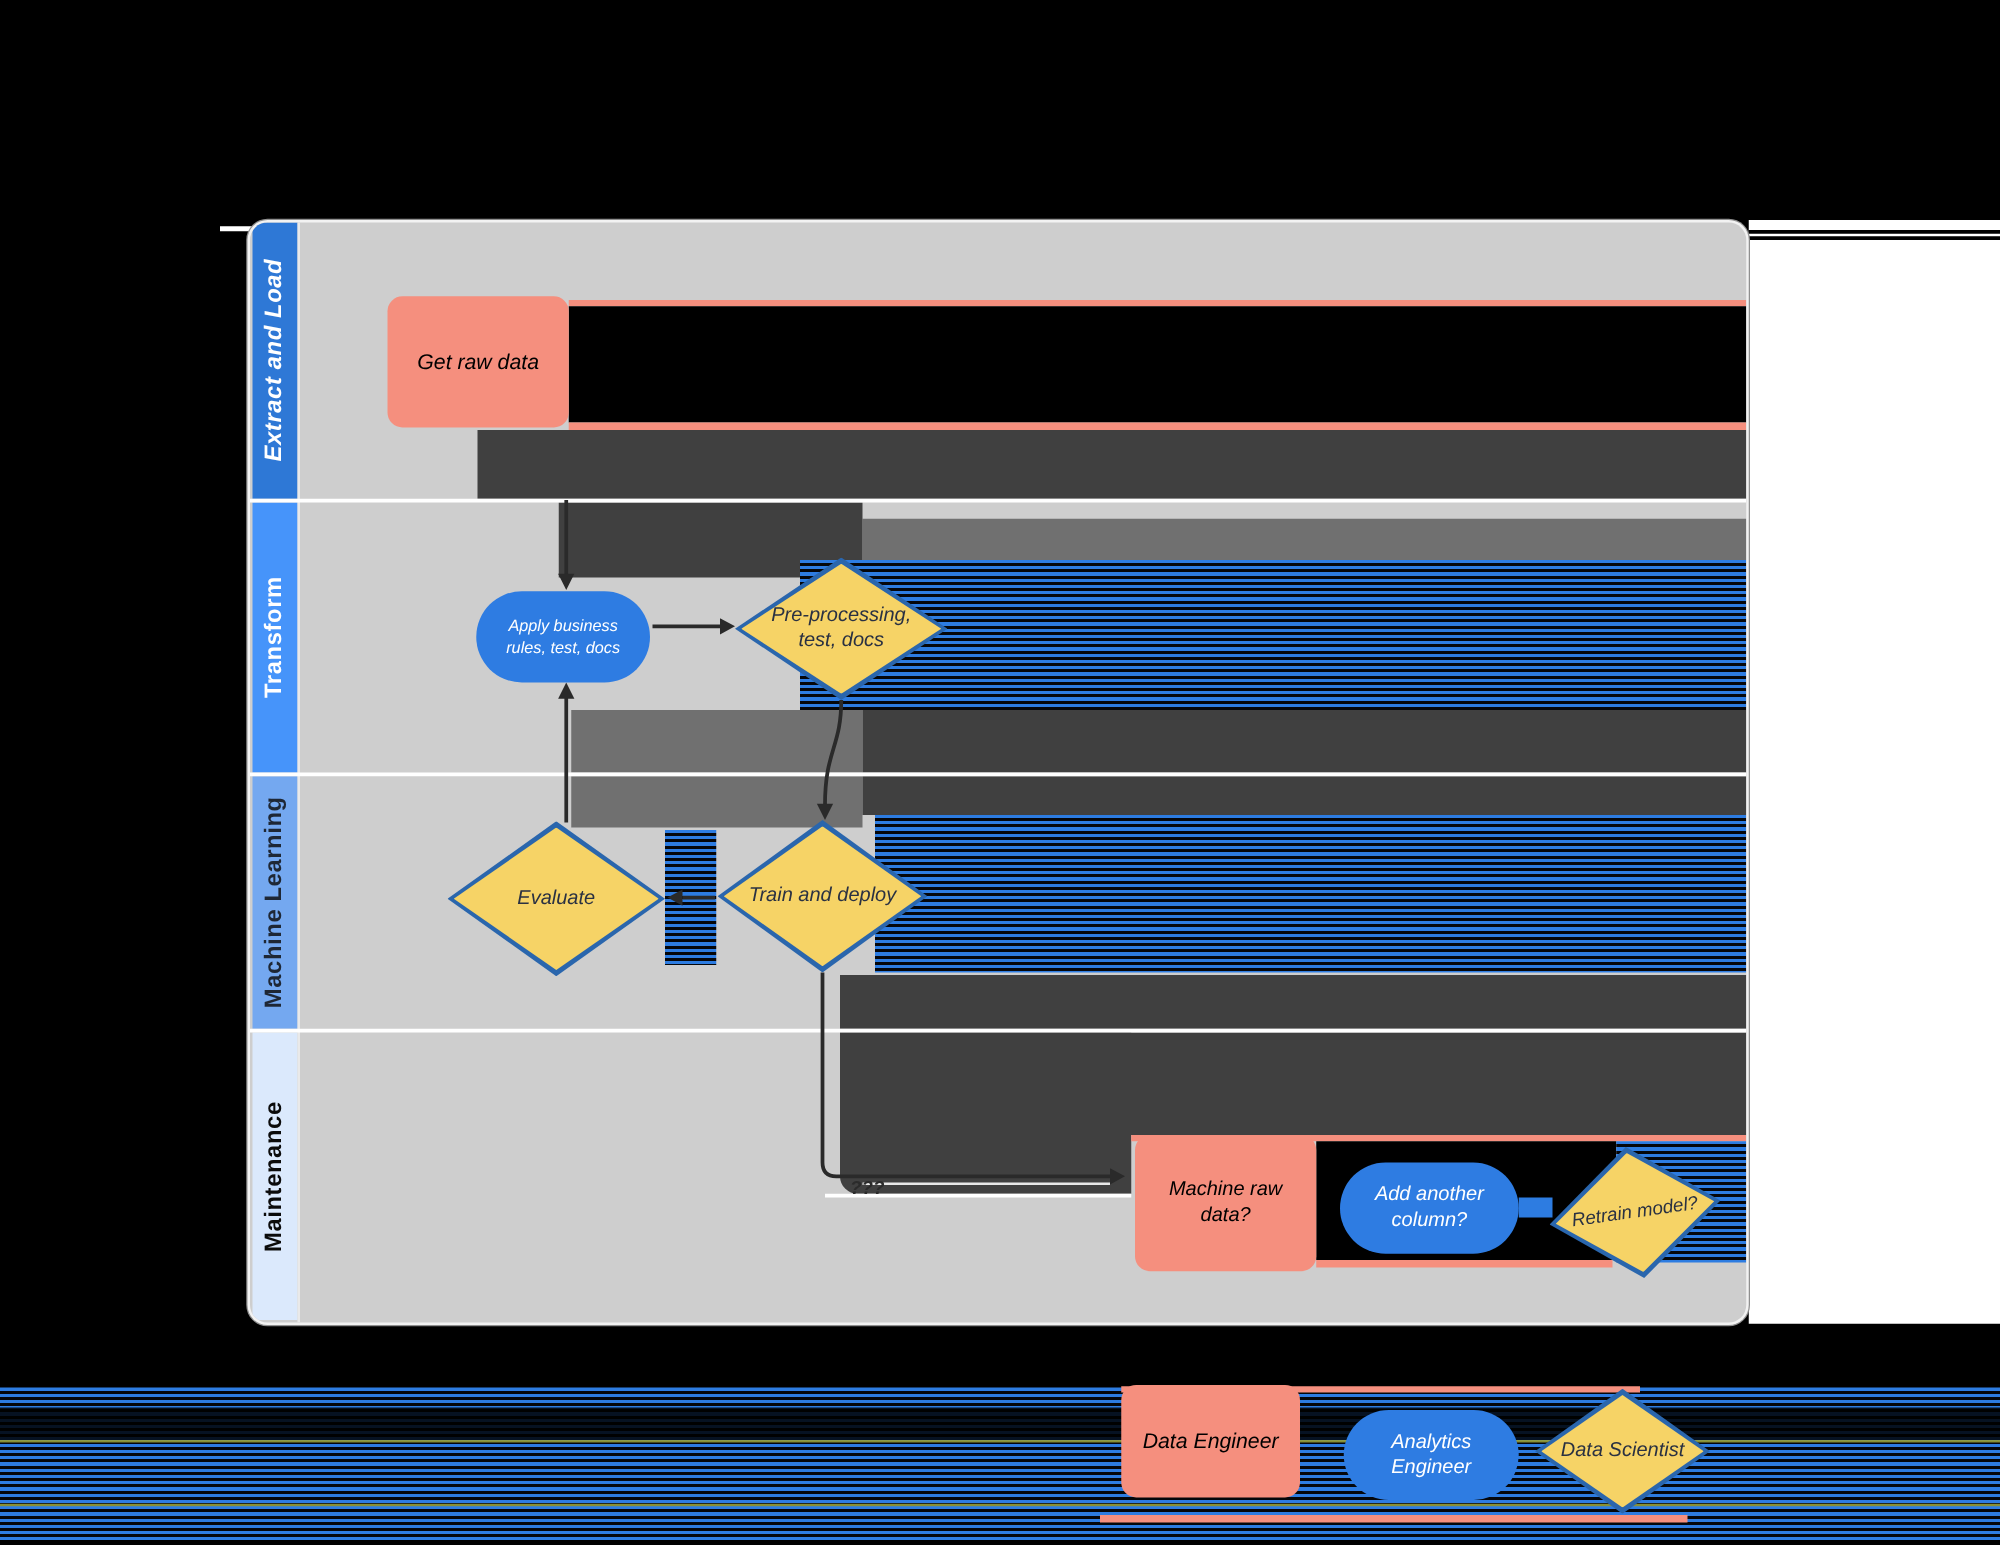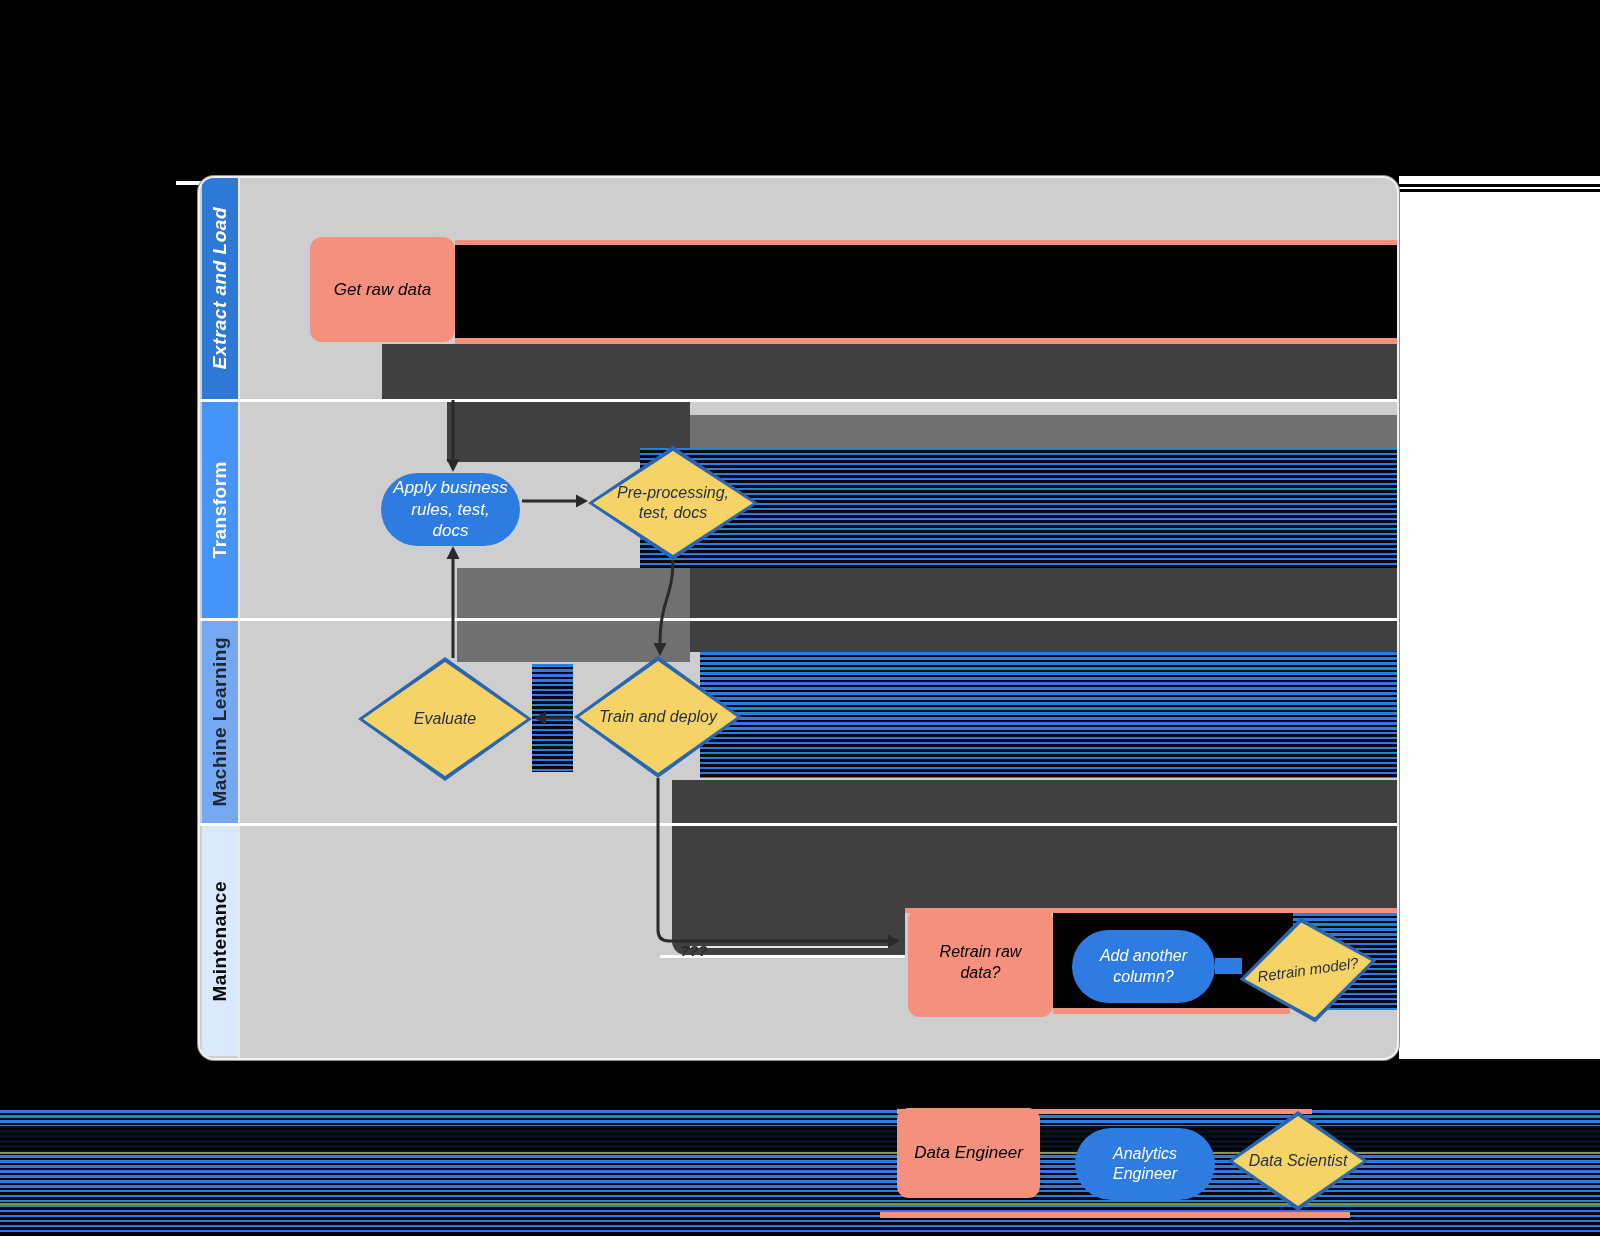--- a/index.html
+++ b/index.html
@@ -38,21 +38,21 @@
   .salmonline{background:#f58f7e;}
   .stripes{background:repeating-linear-gradient(to bottom,#2d7ce1 0px,#2d7ce1 2.5px,#05070b 2.5px,#05070b 5px);}
 
   
   #connectors{position:absolute;left:0;top:0;z-index:7;}
   .edge-label{position:absolute;z-index:8;font-size:15px;font-weight:bold;font-style:italic;color:#2b2b2b;}
 
   
   .node{position:absolute;display:flex;align-items:center;justify-content:center;text-align:center;z-index:9;}
   .proc{background:#f58f7e;border-radius:12px;color:#000000;font-style:italic;font-size:17px;}
-  .oval{background:#2e7ce2;border-radius:40px;color:#fff;font-style:italic;font-size:17px;}
+  .oval{background:#2e7ce2;border-radius:40px;color:#fff;font-style:italic;font-size:13px;}
   .node .lbl{width:85%;line-height:1.28;}
   .diamond{position:absolute;z-index:9;}
   .d-outer{position:absolute;inset:0;background:#2a66ad;
            clip-path:polygon(50% 0,100% 50%,50% 100%,0 50%);}
   .d-inner{position:absolute;inset:5px;background:#f6d366;
            clip-path:polygon(50% 0,100% 50%,50% 100%,0 50%);}
   .d-label{position:absolute;inset:0;display:flex;align-items:center;justify-content:center;
            text-align:center;font-style:italic;font-size:16px;color:#2a3142;z-index:2;}
   .d-label .lbl{width:72%;line-height:1.25;}
 
@@ -164,21 +164,21 @@
 
     <div class="diamond" style="left:374px;top:478px;width:168px;height:122px;">
       <div class="d-outer"></div>
       <div class="d-inner"></div>
       <div class="d-label">
           <span class="lbl" style="width:92%;">Train and deploy</span>
         </div>
     </div>
 
     <div class="node proc" style="left:708px;top:730px;width:145px;height:109px;font-size:16px;">
-      <span class="lbl" style="width:75%;">Retrain raw data?</span>
+      <span class="lbl" style="width:75%;">Machine raw data?</span>
     </div>
 
     <div class="node oval" style="left:872px;top:752px;width:143px;height:73px;font-size:16px;">
       <span class="lbl" style="width:78%;">Add another column?</span>
     </div>
 
     <div class="diamond" style="left:1039px;top:739px;width:138px;height:106px;transform:rotate(-8deg);">
       <div class="d-outer"></div>
       <div class="d-inner"></div>
       <div class="d-label">

